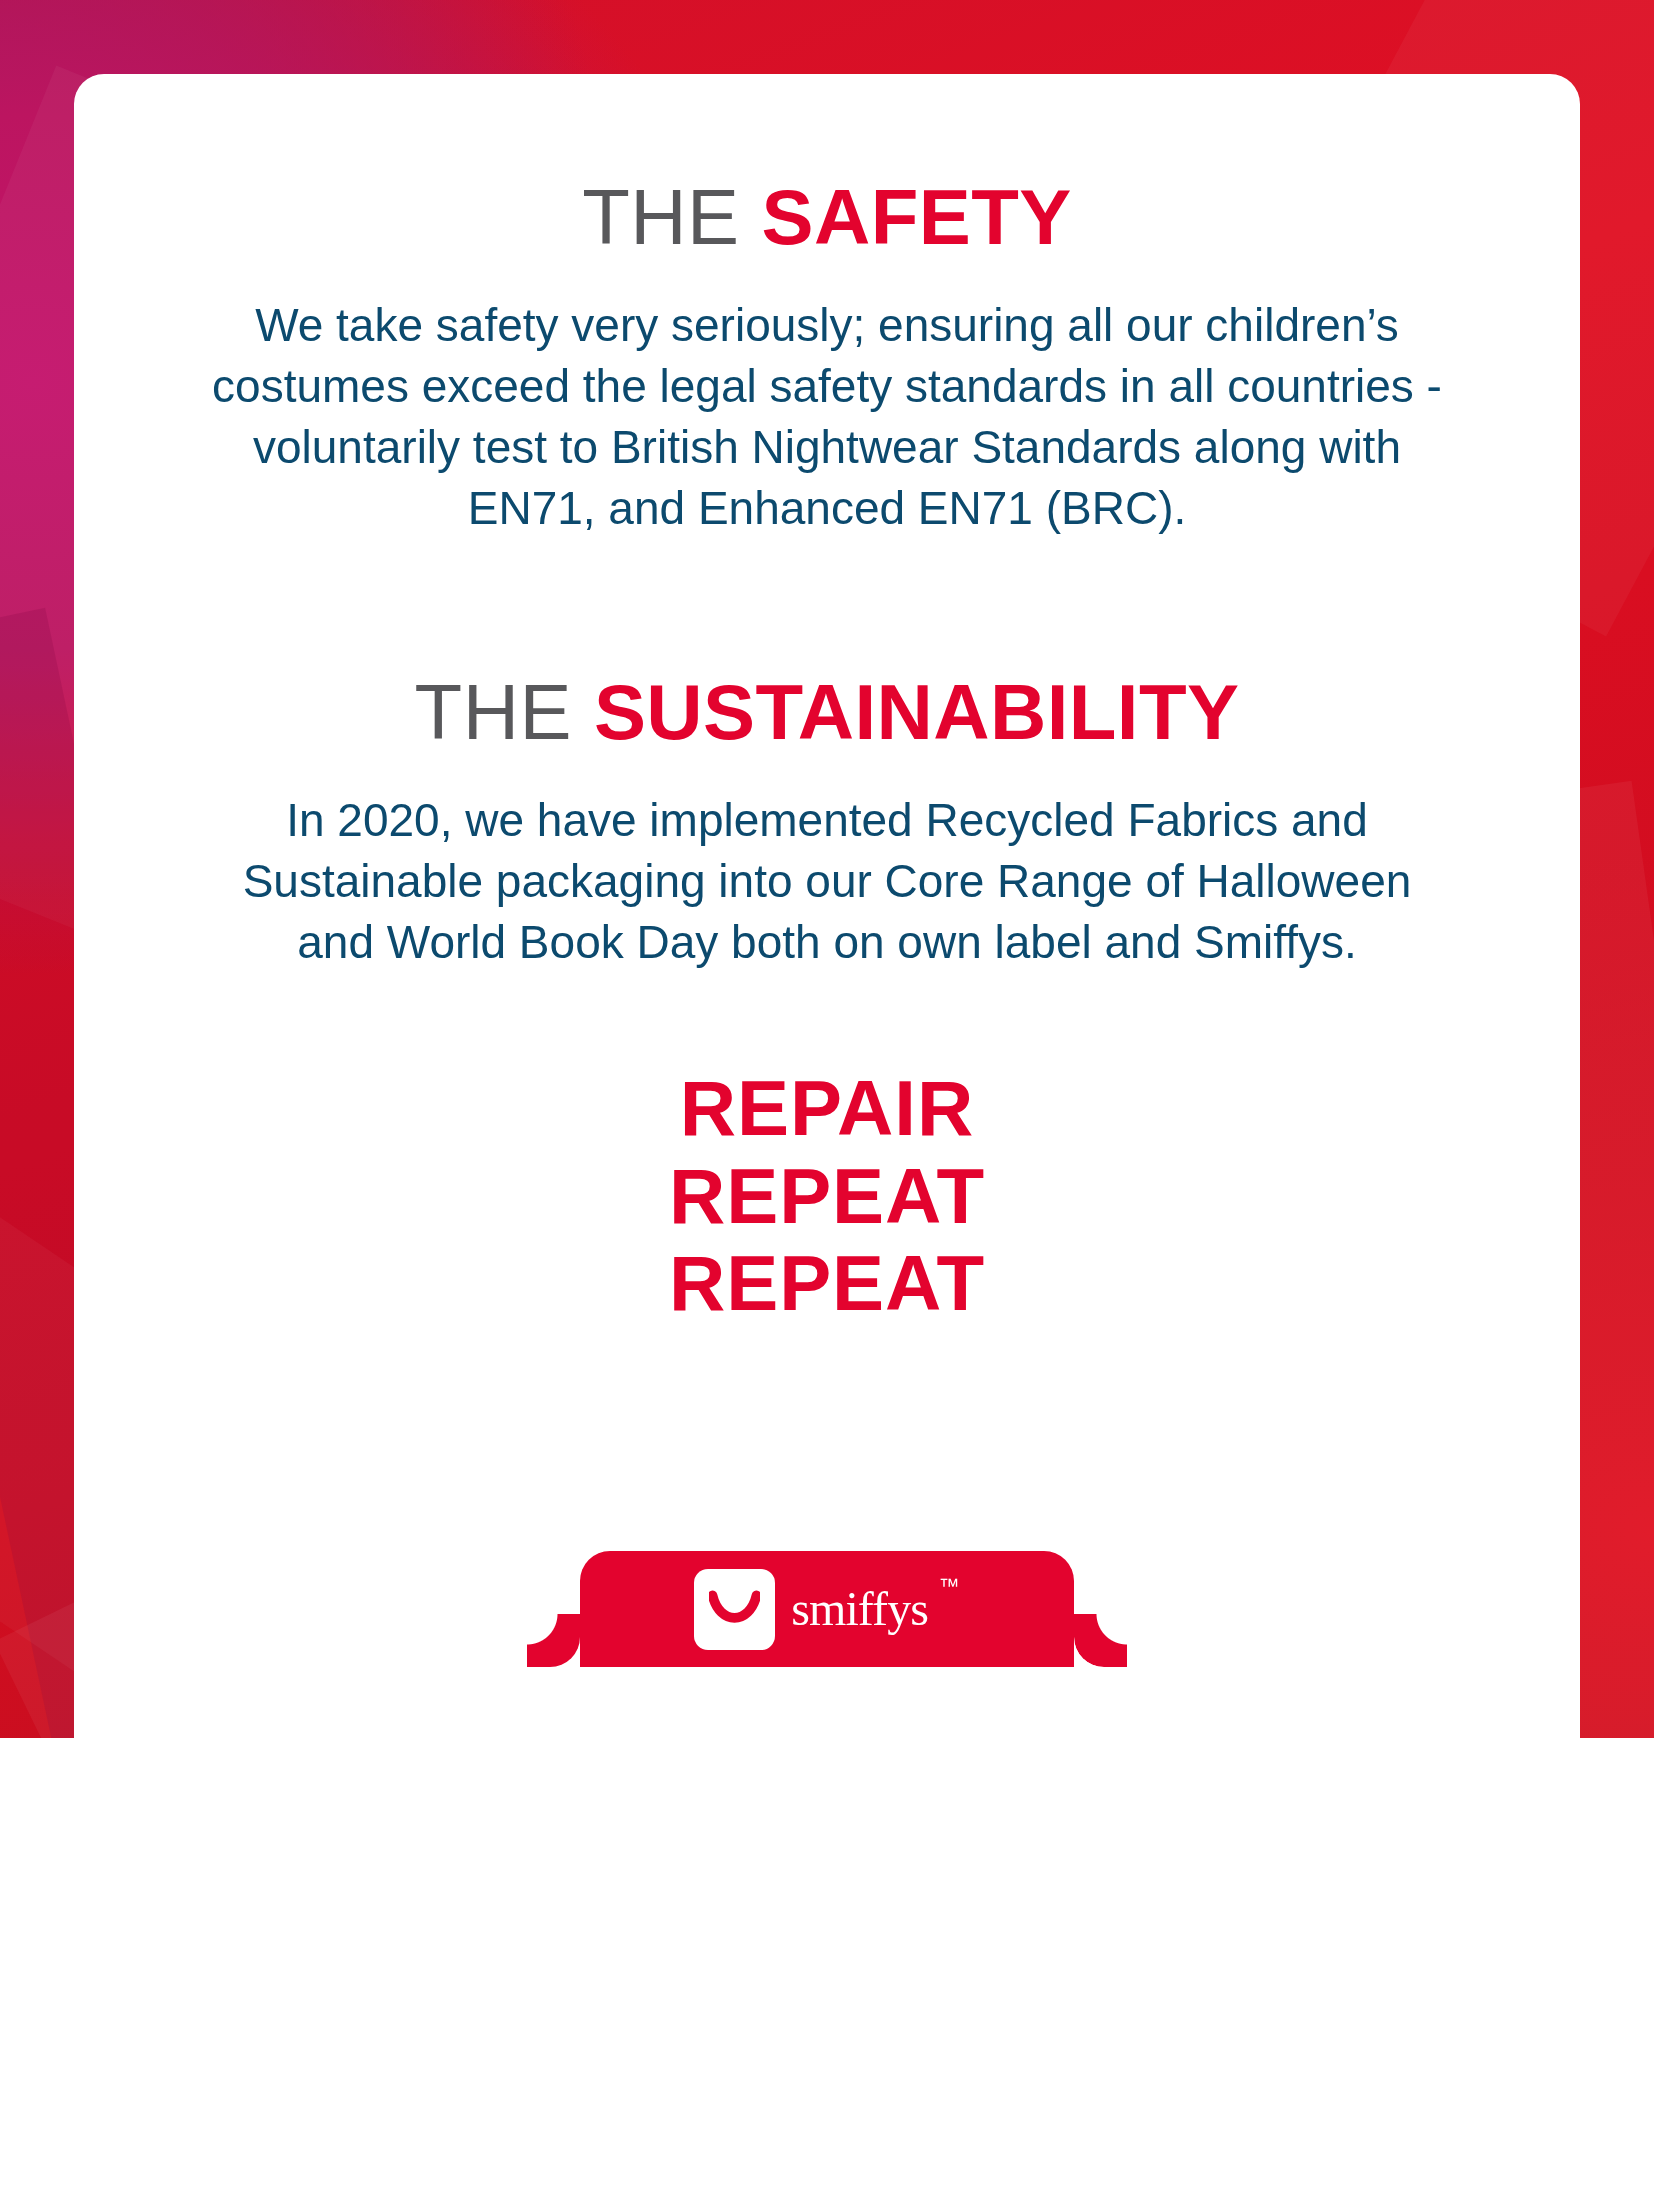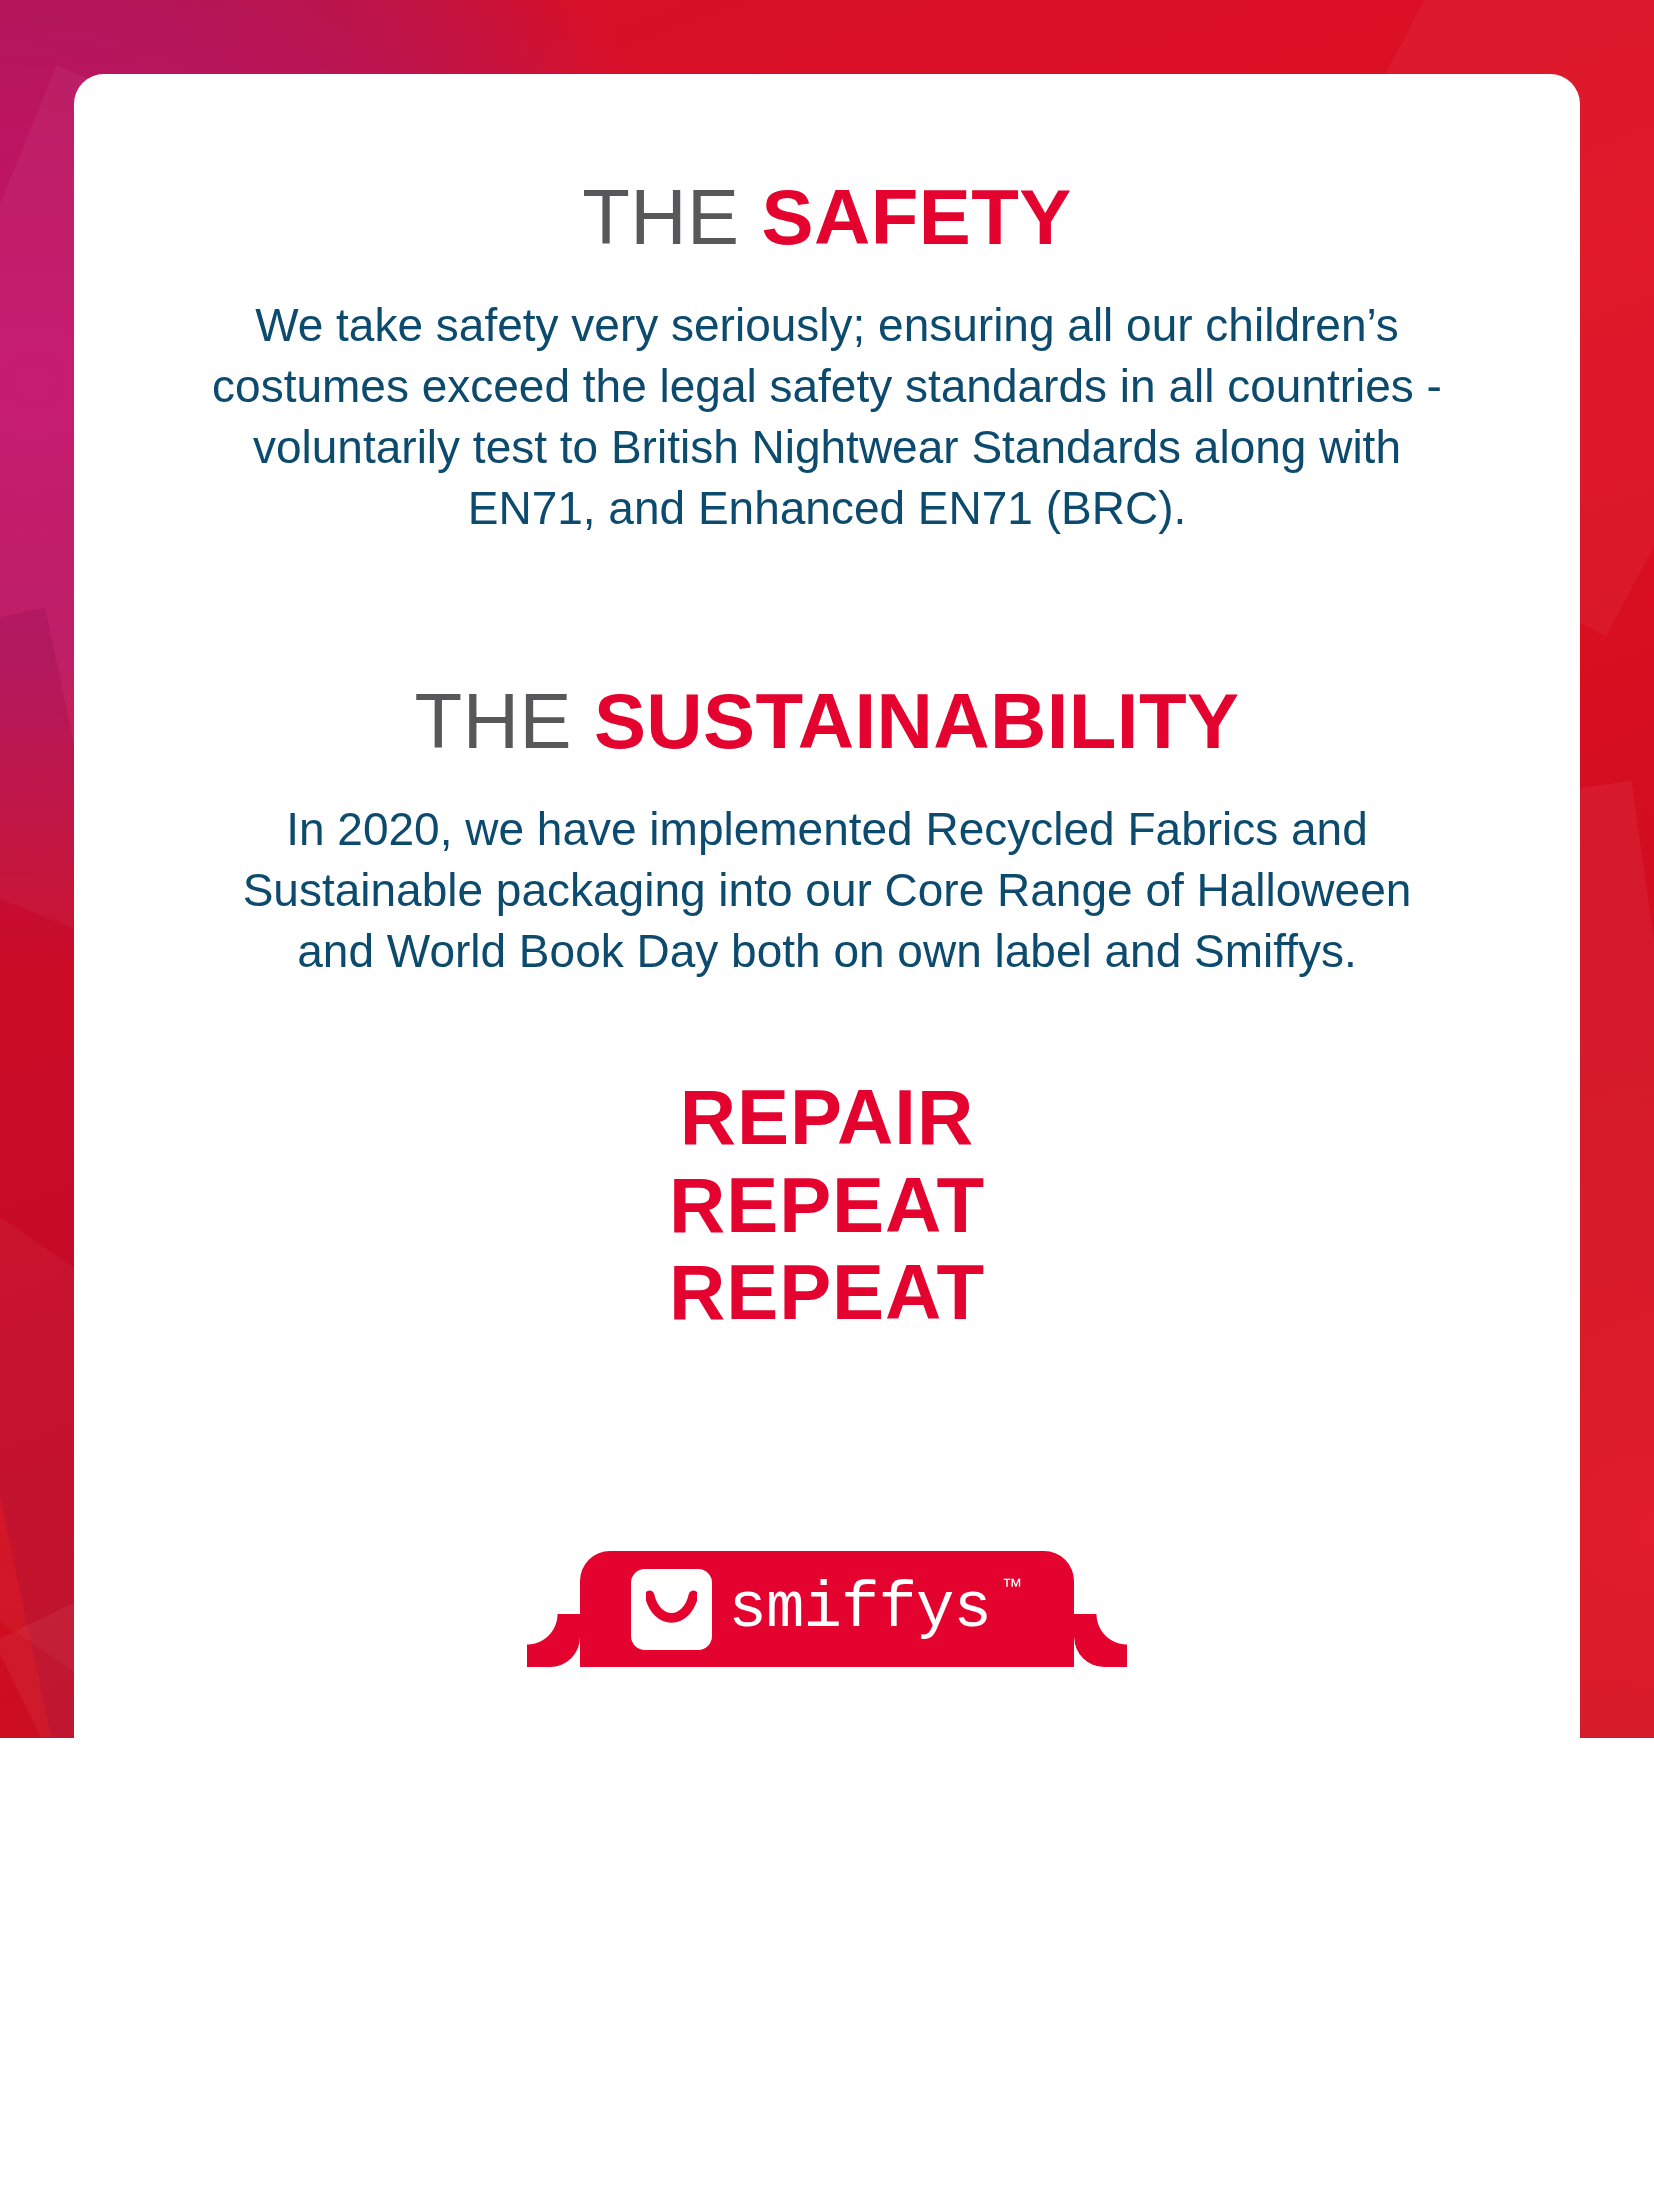--- a/index.html
+++ b/index.html
@@ -63,21 +63,21 @@
   .heading .the {
     color: #58585b;
     font-weight: 400;
   }
   .heading .accent {
     color: #e3032e;
     font-weight: 700;
   }
 
   .heading.safety { font-size: 78px; margin-top: 19.4px; }
-  .heading.sustainability { font-size: 78px; margin-top: 12px; }
+  .heading.sustainability { font-size: 78px; margin-top: 3px; }
 
   .body-text {
     text-align: center;
     color: #0c4a6e;
     font-size: 46px;
     line-height: 1.32;
     font-weight: 400;
     margin: 39px auto 0 auto;
     max-width: 1235px;
   }
@@ -146,26 +146,26 @@
     background: #ffffff;
     border-radius: 14px;
     display: flex;
     align-items: flex-start;
     justify-content: center;
     padding-top: 21px;
     box-sizing: border-box;
   }
   .logo-word {
     color: #ffffff;
-    font-size: 64px;
+    font-size: 48px;
     font-weight: 400;
     letter-spacing: -0.9px;
     line-height: 1;
     position: relative;
-    font-family: Liberation Mono, monospace;
+    font-family: Liberation Serif, serif;
   }
   .logo-tm {
     color: #ffffff;
     font-size: 21px;
     align-self: flex-start;
     margin-top: 5.3px;
     margin-left: -5.3px;
   }
 
   .site-url {

